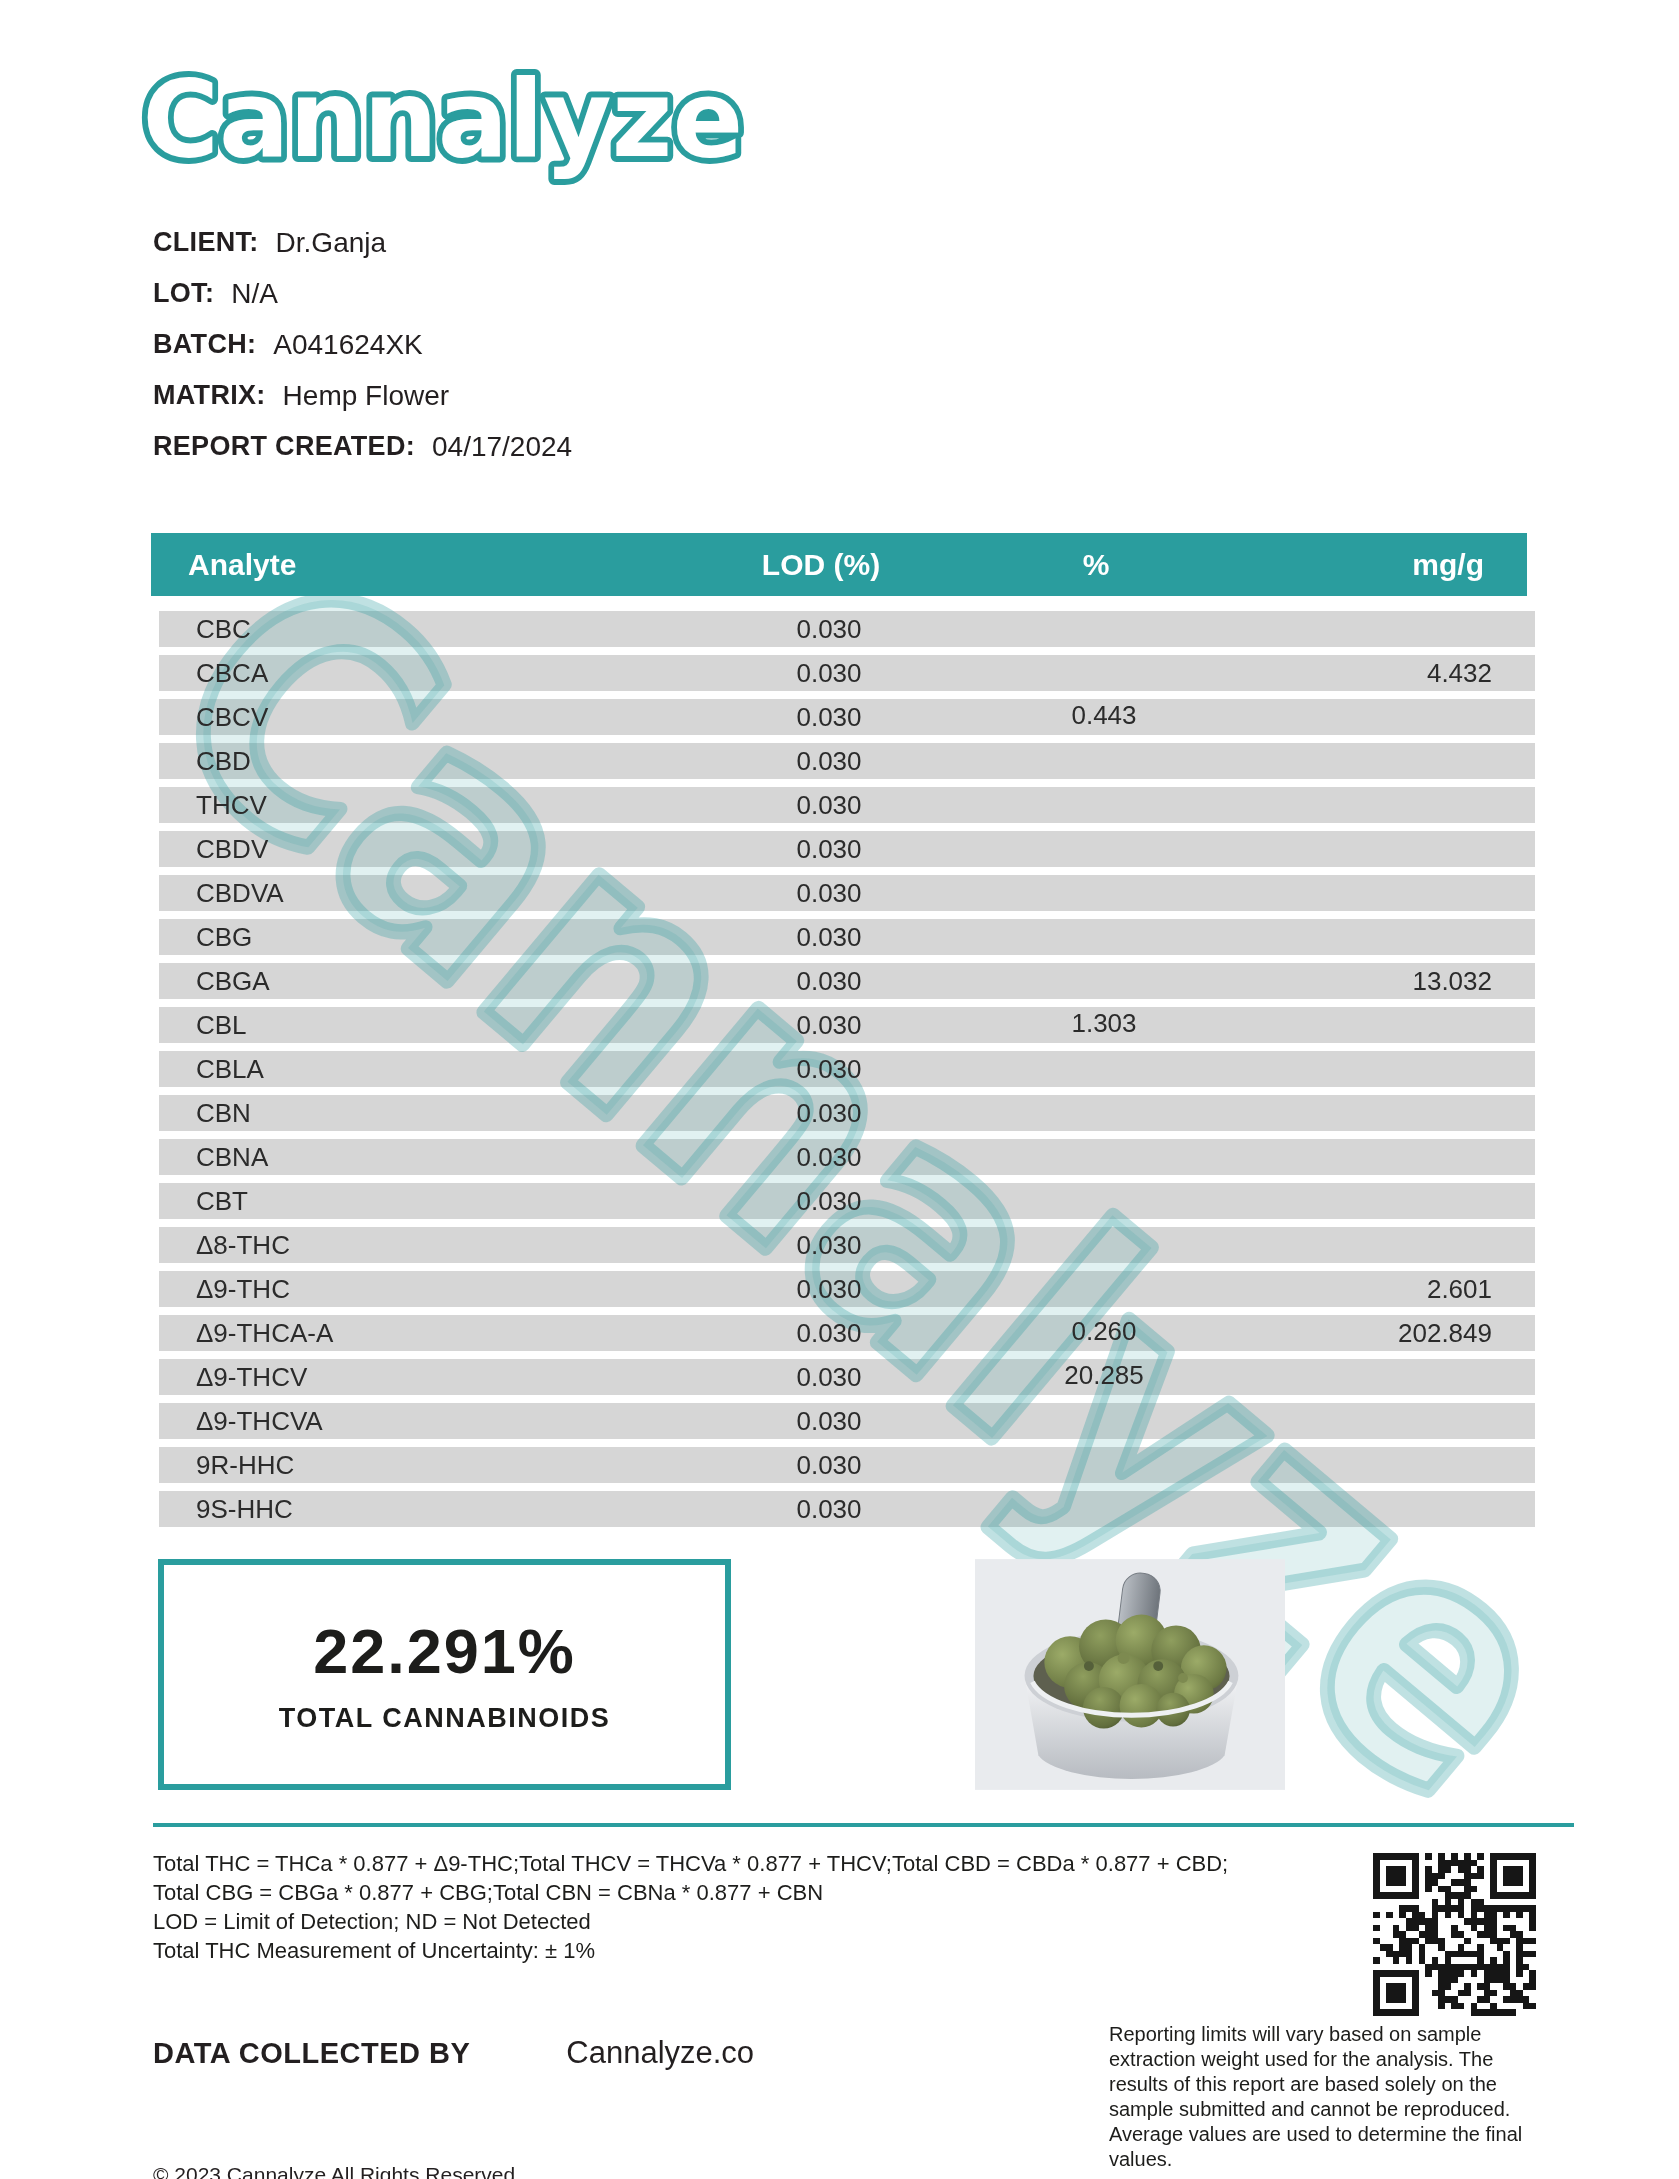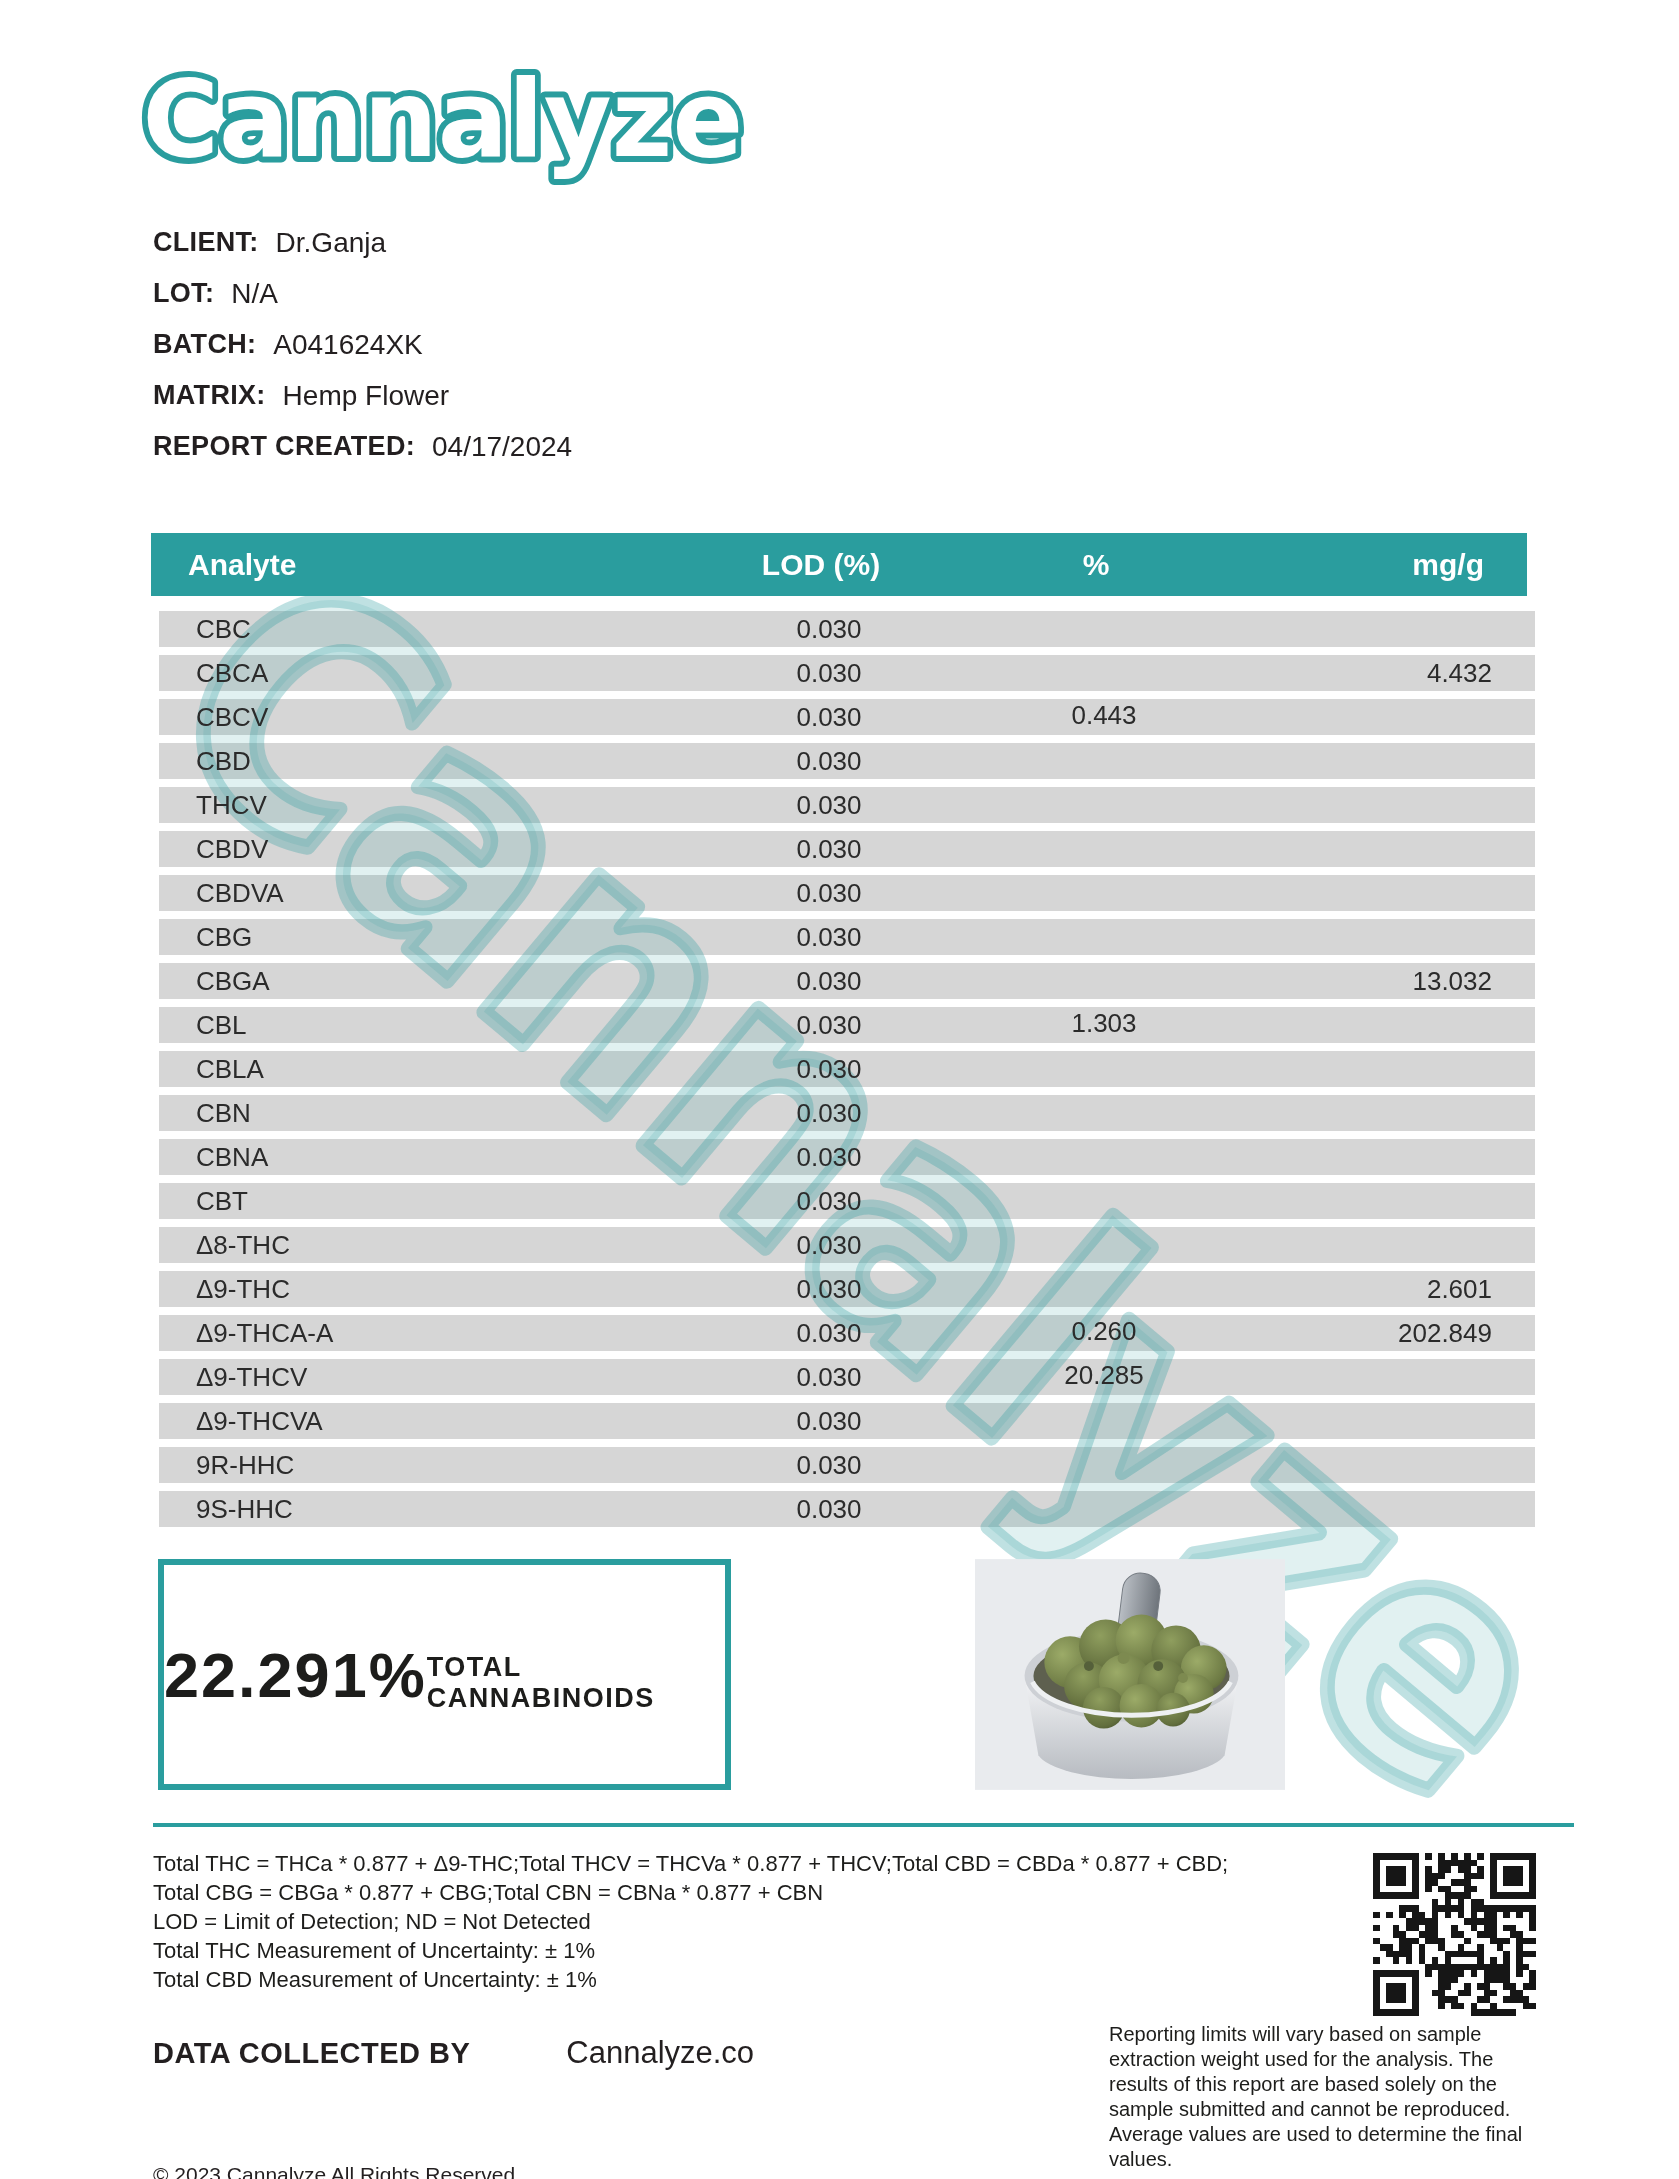--- a/index.html
+++ b/index.html
@@ -27,21 +27,21 @@
   .cell{position:absolute;top:0;height:36px;line-height:37px;font-size:26px;z-index:2;color:#2b2b2b;}
   .cell-analyte{left:37px;}
   .cell-lod{left:571px;width:198px;text-align:center;}
   .cell-pct{left:846px;width:198px;text-align:center;margin-top:42px;}
   .cell-mgg{right:43px;width:257px;text-align:right;}
   
   .watermark{position:absolute;left:-30px;top:965px;z-index:1;pointer-events:none;
              transform:rotate(40deg);}
   
   .summary-box{position:absolute;left:158px;top:1559px;width:573px;height:231px;border:6px solid #2a9d9e;
-               box-sizing:border-box;background:#fff;z-index:2;display:flex;flex-direction:row;
+               box-sizing:border-box;background:#fff;z-index:2;display:flex;flex-direction:column;
                align-items:center;justify-content:center;}
   .summary-value{font-size:63px;font-weight:bold;letter-spacing:2px;color:#1d1d1b;}
   .summary-label{font-size:27px;font-weight:bold;letter-spacing:1.5px;margin-top:16px;color:#1d1d1b;}
   
   .photo{position:absolute;left:975px;top:1559px;z-index:2;}
   
   .divider{position:absolute;left:153px;top:1823px;width:1421px;height:4px;background:#2a9d9e;z-index:2;}
   
   .footnotes{position:absolute;left:153px;top:1849px;z-index:2;}
   .footnote-line{font-size:22px;line-height:29px;color:#1d1d1b;}
@@ -279,21 +279,20 @@
     <path d="M58 124 A 102 42 0 0 0 258 124" fill="none" stroke="#eef0f2" stroke-width="5"></path>
   </svg>
 
   <div class="divider"></div>
 
   <div class="footnotes">
       <div class="footnote-line">Total THC = THCa * 0.877 + Δ9-THC;Total THCV = THCVa * 0.877 + THCV;Total CBD = CBDa * 0.877 + CBD;</div>
       <div class="footnote-line">Total CBG = CBGa * 0.877 + CBG;Total CBN = CBNa * 0.877 + CBN</div>
       <div class="footnote-line">LOD = Limit of Detection; ND = Not Detected</div>
       <div class="footnote-line">Total THC Measurement of Uncertainty: ± 1%</div>
-      <div class="footnote-line">Total CBD Measurement of Uncertainty: ± 1%</div>
     </div>
 
   <svg class="qr" width="163" height="163" viewBox="0 0 25 25" shape-rendering="crispEdges">
       <rect width="25" height="25" fill="#ffffff"></rect>
       <rect x="8" y="0" width="1" height="1" fill="#161616"></rect>
       <rect x="10" y="0" width="1" height="1" fill="#161616"></rect>
       <rect x="12" y="0" width="1" height="1" fill="#161616"></rect>
       <rect x="14" y="0" width="1" height="1" fill="#161616"></rect>
       <rect x="16" y="0" width="1" height="1" fill="#161616"></rect>
       <rect x="10" y="1" width="1" height="1" fill="#161616"></rect>

